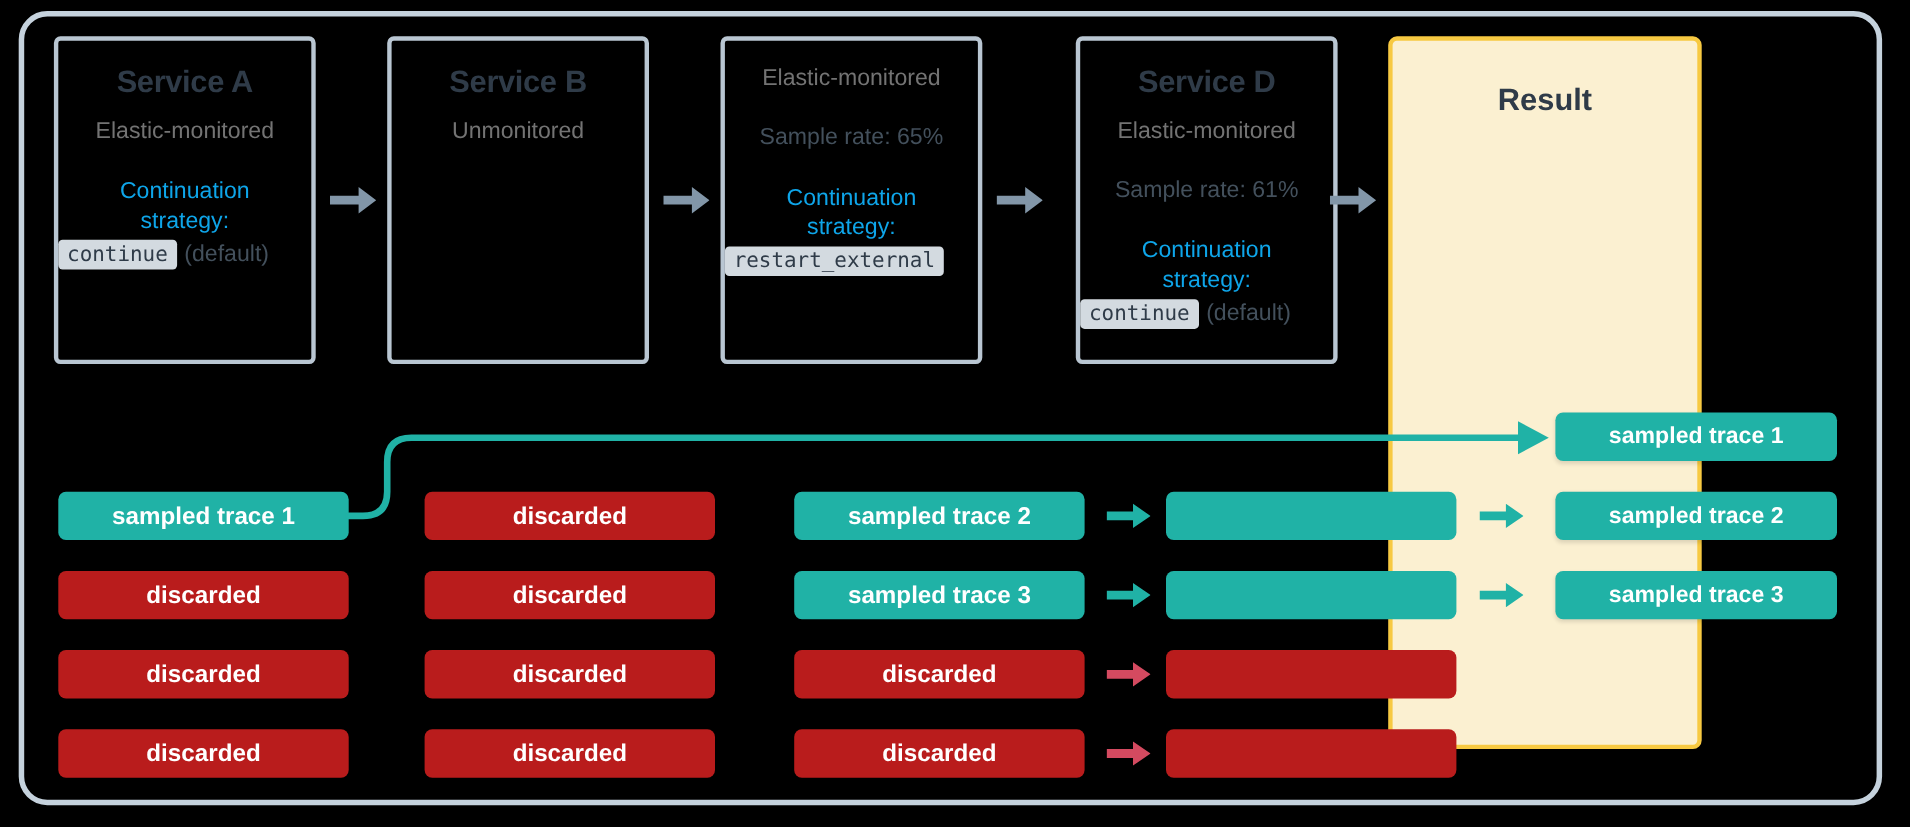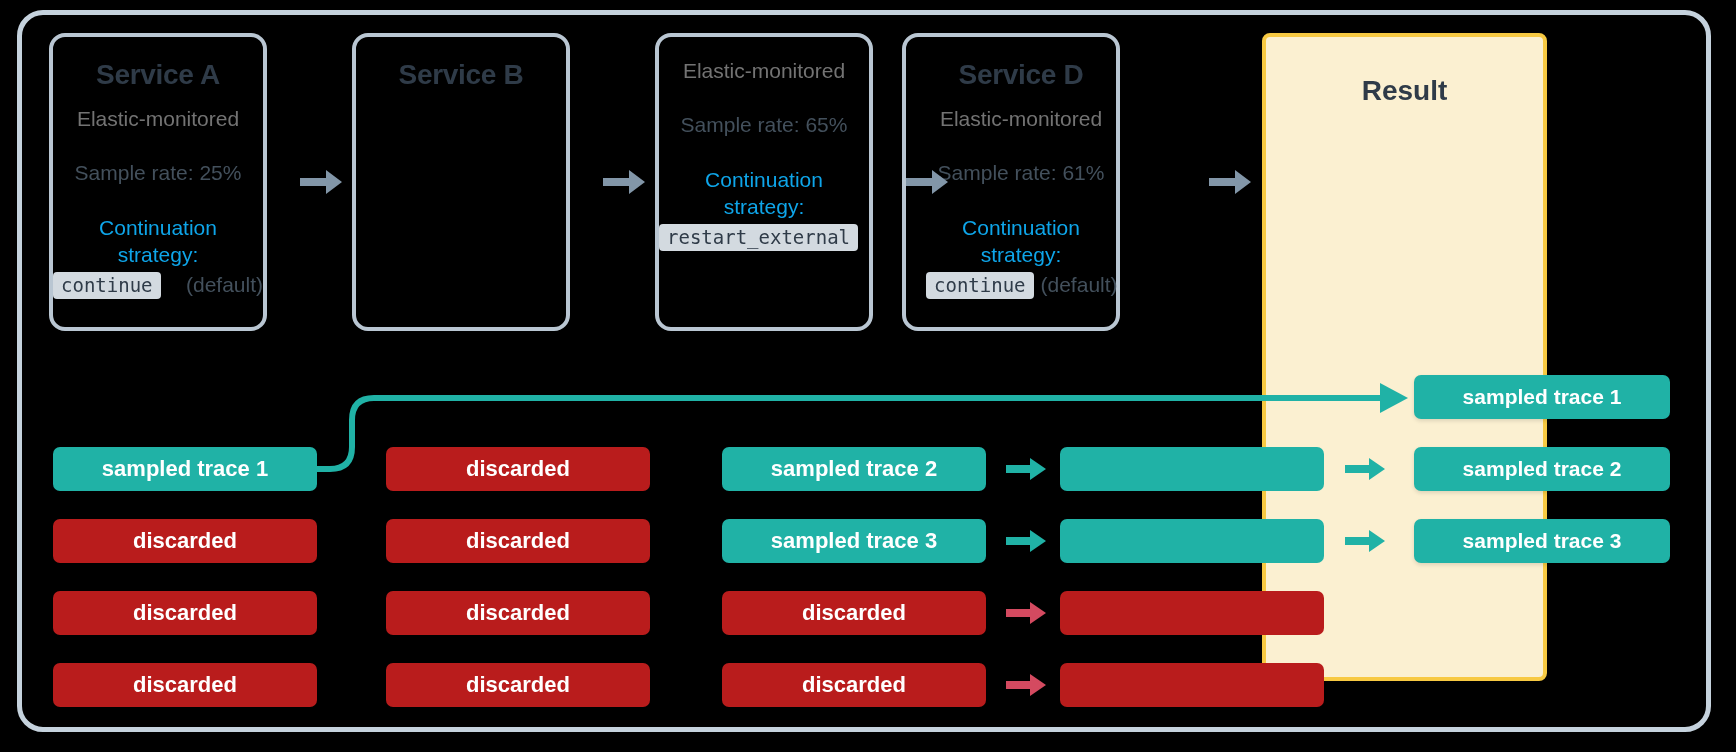--- a/index.html
+++ b/index.html
@@ -27,24 +27,24 @@
     height: 722px;
     border: 5px solid #c5d2dd;
     border-radius: 26px;
     box-sizing: border-box;
   }
 
   
   .service-box {
     position: absolute;
     top: 33px;
-    width: 218px;
+    width: 238px;
     height: 298px;
     border: 4px solid #b9c6d2;
-    border-radius: 16px;
+    border-radius: 6px;
     box-sizing: border-box;
     text-align: center;
     color: #36404a;
     padding-top: 22px;
   }
   .svc-title {
     font-size: 28px;
     font-weight: bold;
     color: #2f3b48;
     letter-spacing: -0.3px;
@@ -64,21 +64,21 @@
     font-size: 21px;
     color: #0ea5e9;
     line-height: 1.28;
   }
   .svc-strat-row {
     margin-top: 3px;
     font-size: 21px;
     color: #43505c;
     display: flex;
     align-items: center;
-    justify-content: space-between;
+    justify-content: flex-start;
     gap: 7px;
     flex-wrap: nowrap;
   }
   .code-chip {
     display: inline-block;
     background: #d3dae0;
     color: #2f3b48;
     font-family: "DejaVu Sans Mono", "Liberation Mono", monospace;
     font-size: 19px;
     padding: 2px 8px 3px 8px;
@@ -157,42 +157,42 @@
 </head>
 <body>
 
 <div id="canvas">
 
   <div class="outer-frame"></div>
 
   <div class="service-box" style="left:49px;">
     <div class="svc-title">Service A</div>
     <div class="svc-sub">Elastic-monitored</div>
-    <div class="svc-rate">Sample rate: 25%</div>
     <div class="svc-strat-label">Continuation<br>strategy:</div>
     <div class="svc-strat-row">
       <span class="code-chip">continue</span>
       <span>(default)</span>
     </div>
   </div>
 
   <div class="service-box" style="left:352px;">
     <div class="svc-title">Service B</div>
+    <div class="svc-sub">Unmonitored</div>
   </div>
 
   <div class="service-box" style="left:655px;">
     <div class="svc-sub">Elastic-monitored</div>
     <div class="svc-rate">Sample rate: 65%</div>
     <div class="svc-strat-label">Continuation<br>strategy:</div>
     <div class="svc-strat-row">
       <span class="code-chip">restart_external</span>
     </div>
   </div>
 
-  <div class="service-box" style="left:902px;padding-left:20px;">
+  <div class="service-box" style="left:978px;">
     <div class="svc-title">Service D</div>
     <div class="svc-sub">Elastic-monitored</div>
     <div class="svc-rate">Sample rate: 61%</div>
     <div class="svc-strat-label">Continuation<br>strategy:</div>
     <div class="svc-strat-row">
       <span class="code-chip">continue</span>
       <span>(default)</span>
     </div>
   </div>
 

